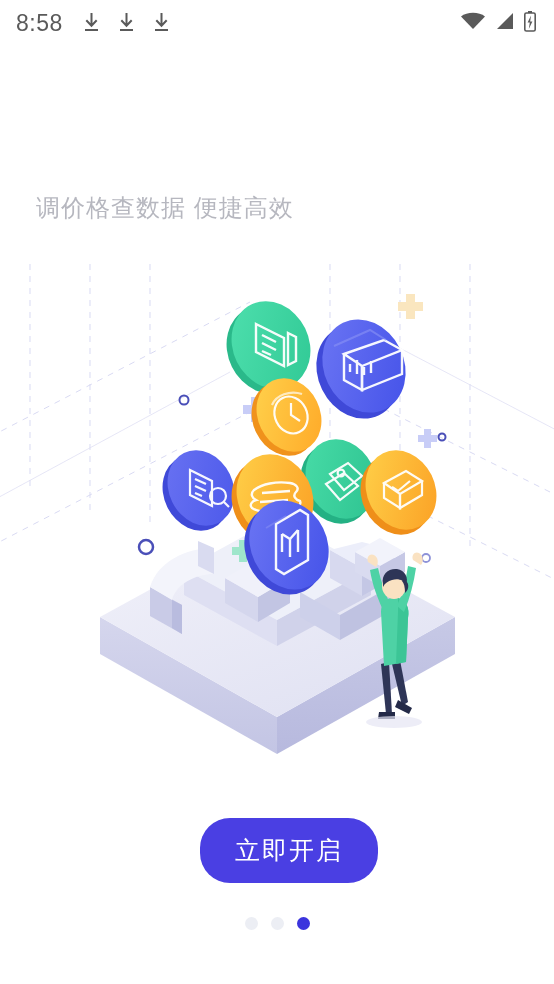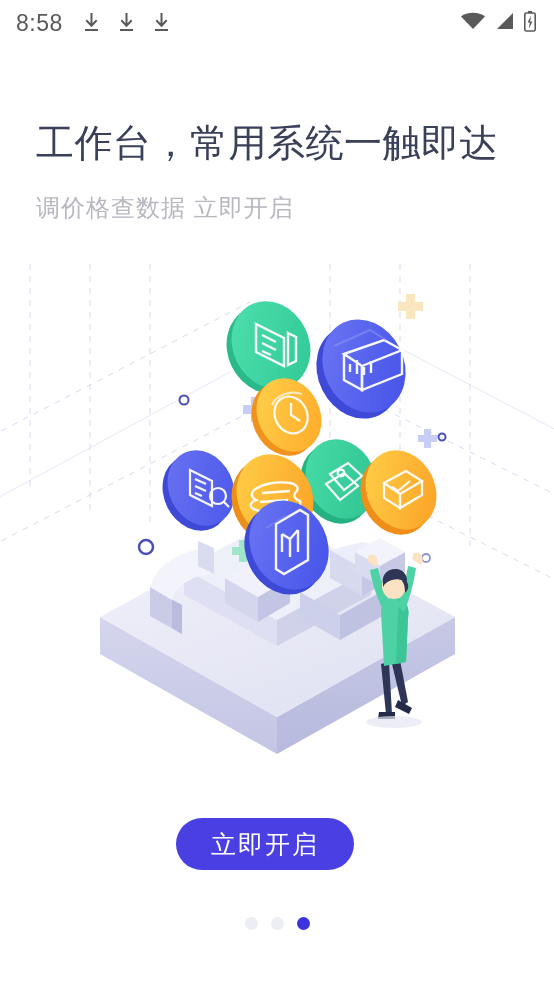--- a/index.html
+++ b/index.html
@@ -35,21 +35,21 @@
   }
 
   
   .illustration {
     position:absolute; left:0; top:262px; width:554px; height:510px;
   }
   .illustration svg { display:block; width:554px; height:510px; }
 
   
   .cta {
-    position:absolute; left:176px; top:818px; width:178px; height:52px;
+    position:absolute; left:200px; top:818px; width:178px; height:65px;
     background:#4a3fe3; border:none; border-radius:30px;
     color:#fff; font-size:25px; letter-spacing:2px;
     font-family:Liberation Serif, serif;
     cursor:pointer; display:flex; align-items:center; justify-content:center;
   }
 
   
   .dots {
     position:absolute; left:0; top:917px; width:554px;
     display:flex; justify-content:center; align-items:center; gap:13px;
@@ -109,22 +109,21 @@
       <span>
         <svg width="12" height="21" viewBox="0 0 12 21">
           <rect x="4" y="0" width="4" height="2" fill="#5a5a5a"></rect>
           <rect x="0.8" y="2" width="10.4" height="18" rx="1.6" fill="none" stroke="#5a5a5a" stroke-width="1.6"></rect>
           <path d="M7 4.5 L3.6 11.5 L5.8 11.5 L4.8 18 L8.4 10.5 L6.2 10.5 Z" fill="#5a5a5a"></path>
         </svg>
       </span>
     </div>
   </div>
 
-  <div class="title">工作台，常用系统一触即达</div>
-  <div class="subtitle">调价格查数据 立即开启</div>
+  <div class="subtitle">调价格查数据 便捷高效</div>
 
   <div class="illustration">
     <svg viewBox="0 0 554 510" xmlns="http://www.w3.org/2000/svg">
       <defs>
         <linearGradient id="gGreen" x1="0" y1="0" x2="1" y2="1">
           <stop offset="0%" stop-color="#4fe0ae"></stop>
             <stop offset="100%" stop-color="#2fc894"></stop>
         </linearGradient>
         <linearGradient id="gGreen2" x1="0" y1="0" x2="1" y2="1">
           <stop offset="0%" stop-color="#49dda8"></stop>

